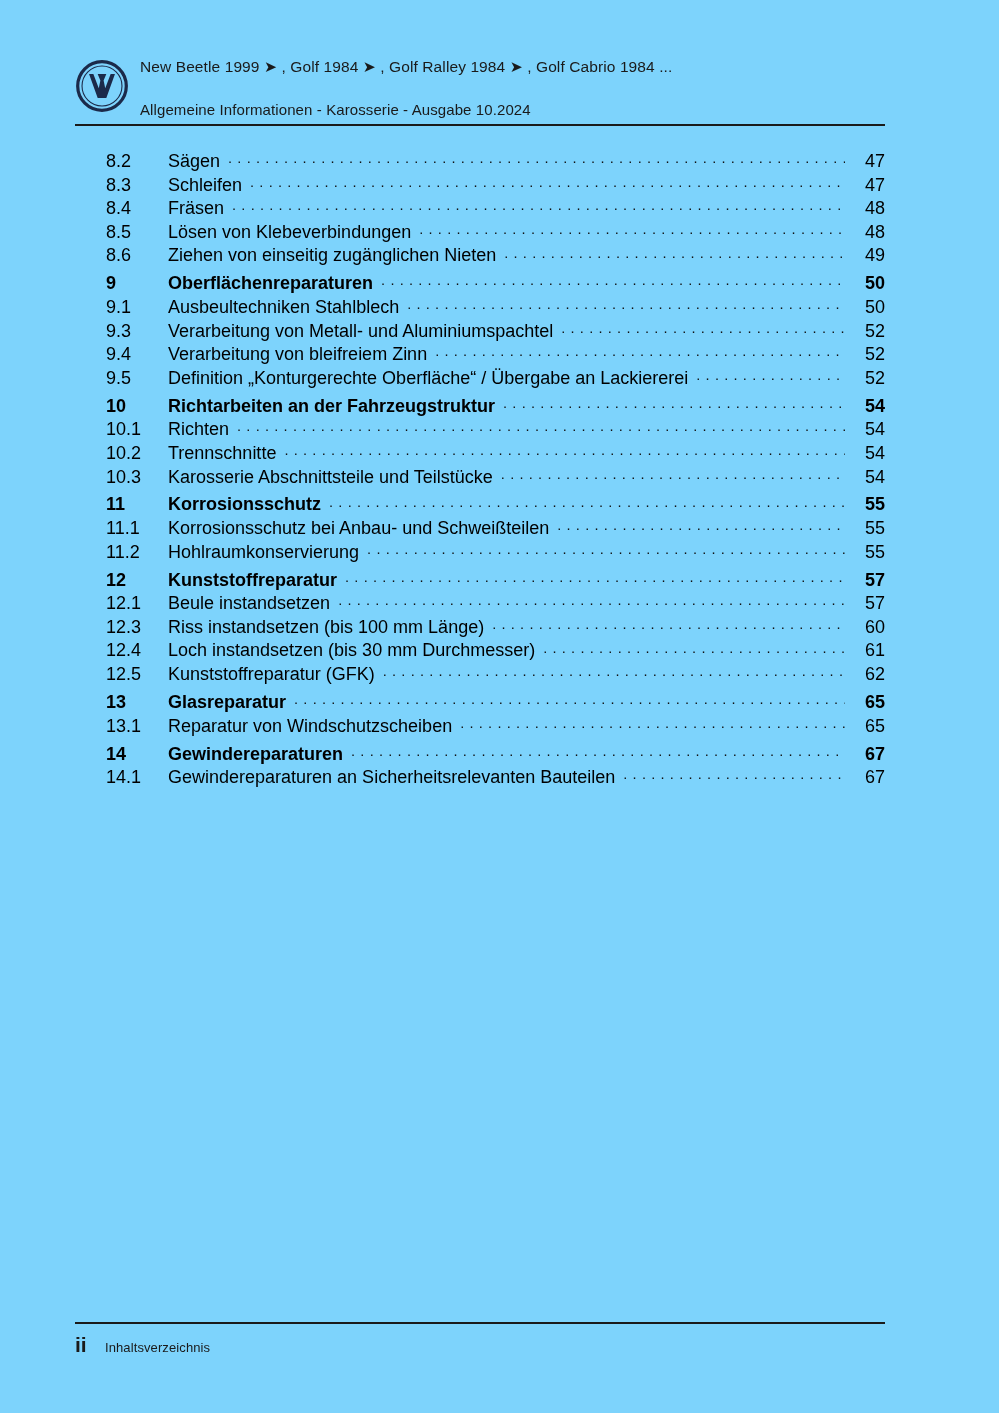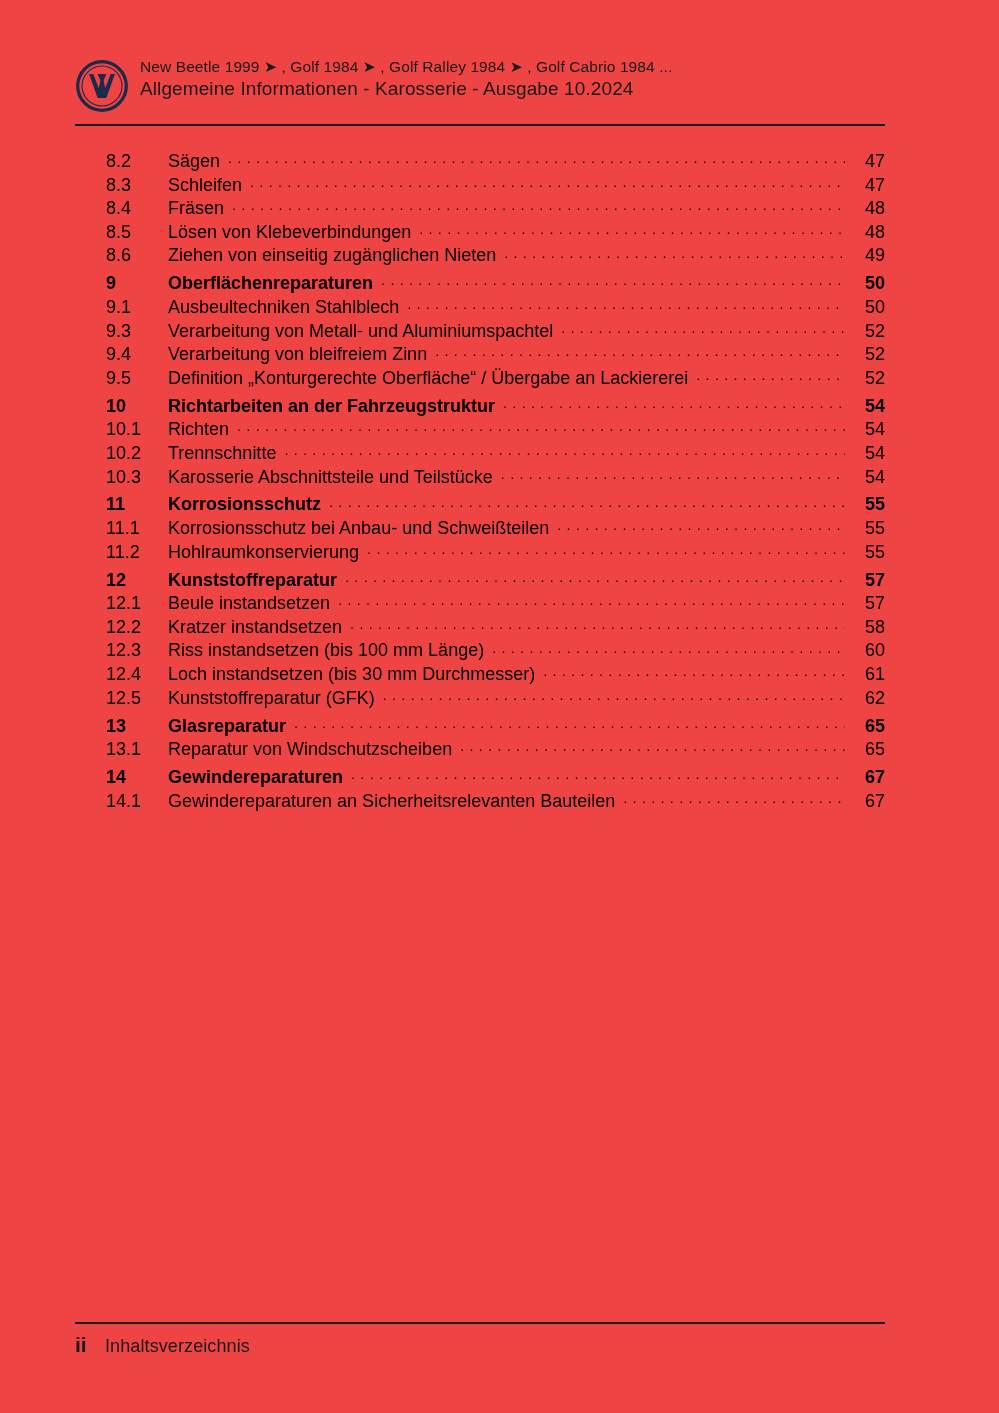--- a/index.html
+++ b/index.html
@@ -13,21 +13,21 @@
     height: 1413px;
     position: relative;
     font-family: "Liberation Sans", sans-serif;
     color: #000000;
     overflow: hidden;
   }
 
   .page {
     position: absolute;
     inset: 0;
-    background: #ef4444;
+    background: #7dd3fc;
   }
 
   
   .page-header {
     position: absolute;
     left: 75px;
     top: 56px;
     width: 810px;
     height: 68px;
   }
@@ -47,21 +47,21 @@
     right: 0;
   }
   .header-line {
     font-size: 15.5px;
     line-height: 22px;
     color: #1a1a1a;
     white-space: nowrap;
     letter-spacing: 0.1px;
   }
   .header-line-1 { font-size: 15.5px; }
-  .header-line-2 { font-size: 19px; }
+  .header-line-2 { font-size: 15px; margin-top: 21px; }
 
   .header-rule {
     position: absolute;
     left: 75px;
     top: 124px;
     width: 810px;
     height: 0;
     border-top: 2.2px solid #1a1a1a;
   }
 
@@ -139,21 +139,21 @@
     align-items: baseline;
   }
   .footer-pagenum {
     font-size: 21px;
     font-weight: bold;
     color: #1a1a1a;
     width: 30px;
     flex: 0 0 30px;
   }
   .footer-label {
-    font-size: 18px;
+    font-size: 13px;
     color: #1a1a1a;
     letter-spacing: 0.1px;
   }
 </style>
 </head>
 <body>
 
 <div class="page">
 
   <div class="page-header">
@@ -283,26 +283,20 @@
         <span class="toc-leader"></span>
         <span class="toc-page">57</span>
       </div>
       <div class="toc-row level-2">
         <span class="toc-num">12.1</span>
         <span class="toc-title">Beule instandsetzen</span>
         <span class="toc-leader"></span>
         <span class="toc-page">57</span>
       </div>
       <div class="toc-row level-2">
-        <span class="toc-num">12.2</span>
-        <span class="toc-title">Kratzer instandsetzen</span>
-        <span class="toc-leader"></span>
-        <span class="toc-page">58</span>
-      </div>
-      <div class="toc-row level-2">
         <span class="toc-num">12.3</span>
         <span class="toc-title">Riss instandsetzen (bis 100 mm Länge)</span>
         <span class="toc-leader"></span>
         <span class="toc-page">60</span>
       </div>
       <div class="toc-row level-2">
         <span class="toc-num">12.4</span>
         <span class="toc-title">Loch instandsetzen (bis 30 mm Durchmesser)</span>
         <span class="toc-leader"></span>
         <span class="toc-page">61</span>

